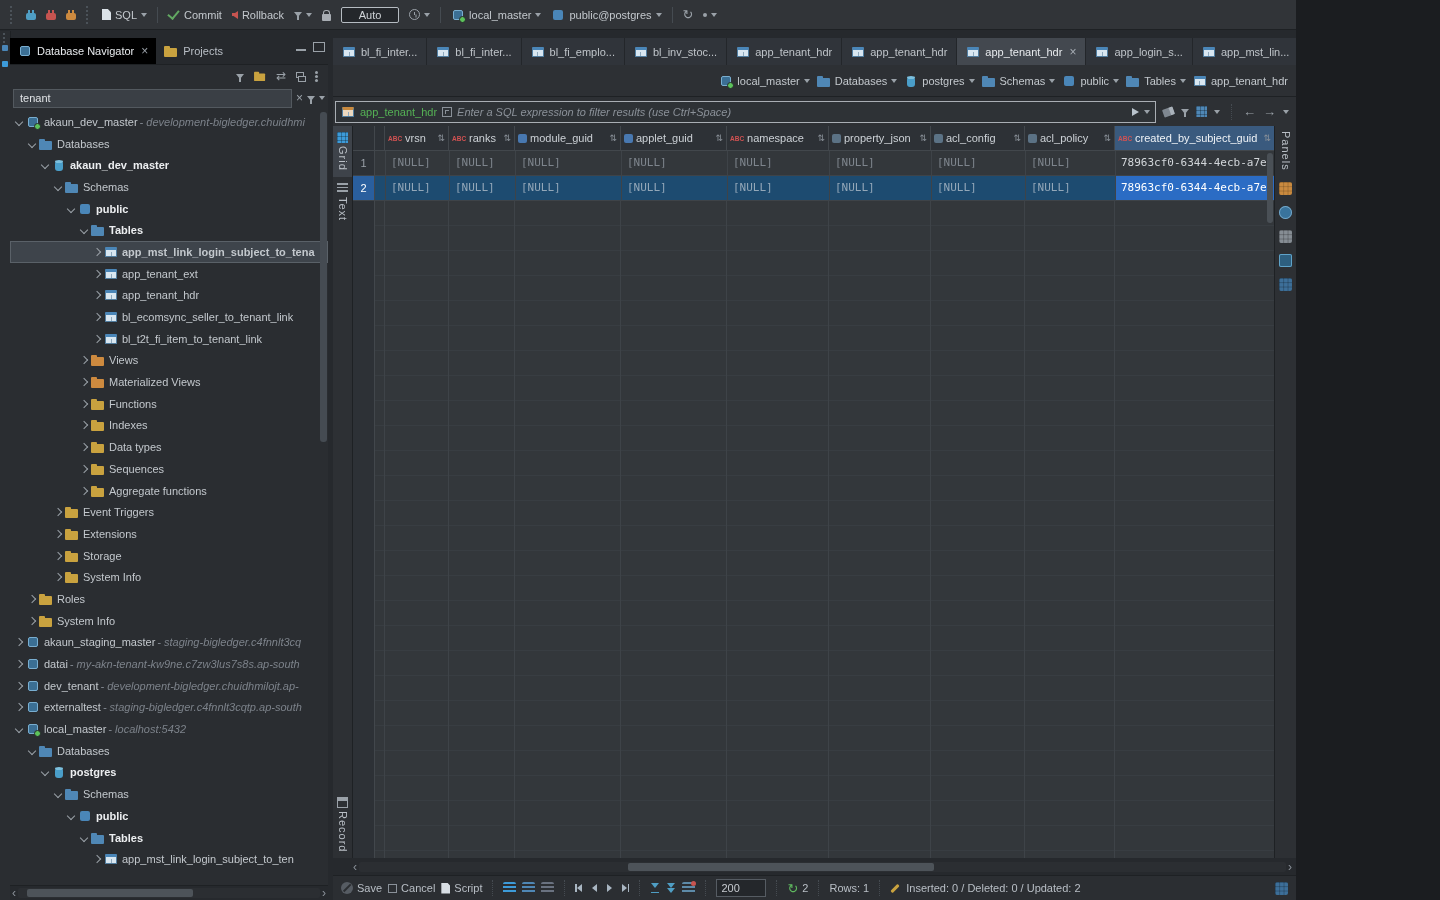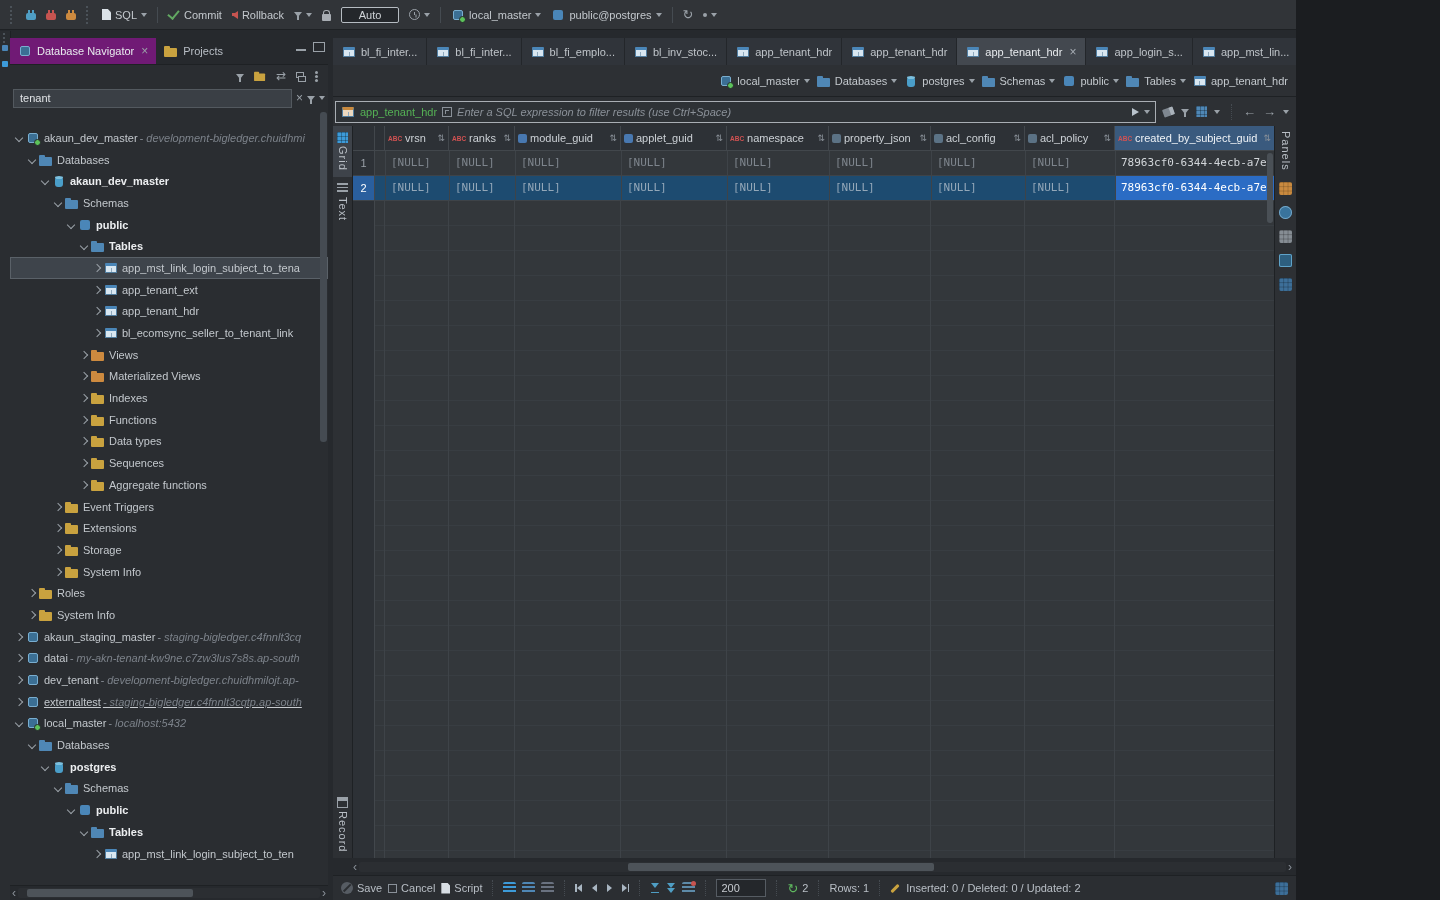--- a/index.html
+++ b/index.html
@@ -103,31 +103,31 @@
   #leftstrip { position:absolute; left:0; top:31px; width:10px; bottom:0; background:#2a2d31; border-right:1px solid #1e2124; }
   #leftstrip .mini { position:absolute; left:2px; width:6px; height:6px; border-radius:1px; }
   .mini1 { top:14px; background:#4a86b8; } .mini2 { top:30px; background:#3d9bd9; }
   #leftstrip .vgrip { position:absolute; top:2px; left:3px; height:10px; border-left:2px dotted #4b5259; }
 
   
   #sidebar { position:absolute; left:10px; top:38px; width:318px; bottom:0; background:#2a2d31;
     display:flex; flex-direction:column; box-sizing:border-box; }
   .stabs { height:26px; display:flex; align-items:stretch; background:#26292d; border-bottom:1px solid #1e2124; flex:none; }
   .stab { display:flex; align-items:center; gap:5px; padding:0 8px; color:#b9bfc6; }
-  .stab.active { background:#701a75; color:#e8ebee; }
+  .stab.active { background:#000000; color:#e8ebee; }
   .closex { color:#9aa1a8; margin-left:2px; font-size:12px; }
   .wbtn { width:12px; height:10px; position:relative; margin:4px 3px 0; flex:none; }
   .wbtn.minimize::after { content:''; position:absolute; bottom:1px; left:1px; right:1px; height:2px; background:#9aa1a8; }
   .wbtn.maximize::after { content:''; position:absolute; inset:0; border:1.5px solid #9aa1a8; }
   .stoolbar { height:22px; display:flex; align-items:center; justify-content:flex-end; gap:9px; padding:0 10px; flex:none; }
   .sfilter { height:22px; display:flex; align-items:center; gap:4px; padding:0 3px; flex:none; }
   .sfilter input { flex:1; background:#3a3f45; border:1px solid #53595f; color:#e0e3e6; height:17px;
     font:11px "Liberation Sans", sans-serif; padding:0 6px; outline:none; }
   .clearx { color:#9aa1a8; font-size:12px; flex:none; }
-  .tree { flex:1; overflow:hidden; padding-top:18px; }
+  .tree { flex:1; overflow:hidden; padding-top:2px; }
   .trow { display:flex; align-items:center; height:21.7px; white-space:nowrap; }
   .trow.tsel { background:#3e444b; outline:1px solid #5a6168; outline-offset:-1px; }
   .chev { width:13px; height:12px; flex:none; display:inline-block; position:relative; }
   .chev::before { content:''; position:absolute; top:3px; left:3px; width:5px; height:5px;
     border-right:1.3px solid #9aa1a8; border-bottom:1.3px solid #9aa1a8; }
   .chev.closed::before { transform:rotate(-45deg); }
   .chev.open::before { transform:rotate(45deg); }
   .tl { margin-left:4px; color:#c3c8cd; }
   .tl.b { color:#eceef0; font-weight:bold; }
   .ts { color:#7c828a; font-style:italic; margin-left:2px;text-align:center; }
@@ -387,59 +387,64 @@
         <div class="trow" style="padding-left: 55px;">
           <span class="chev open"></span>
           <span class="ic ic-schema"></span>
           <span class="tl b">public</span>
         </div>
         <div class="trow" style="padding-left: 68px;">
           <span class="chev open"></span>
           <span class="ic ic-folder-table"></span>
           <span class="tl b">Tables</span>
         </div>
-        <div class="trow tsel" style="padding-left: 81px;">
+        <div class="trow tsel" style="padding-left: 81px; font-weight: bold;">
           <span class="chev closed"></span>
           <span class="ic ic-table"></span>
           <span class="tl">app_mst_link_login_subject_to_tena</span>
         </div>
         <div class="trow" style="padding-left: 81px;">
           <span class="chev closed"></span>
           <span class="ic ic-table"></span>
           <span class="tl">app_tenant_ext</span>
         </div>
         <div class="trow" style="padding-left: 81px;">
           <span class="chev closed"></span>
           <span class="ic ic-table"></span>
           <span class="tl">app_tenant_hdr</span>
         </div>
         <div class="trow" style="padding-left: 81px;">
           <span class="chev closed"></span>
           <span class="ic ic-table"></span>
           <span class="tl">bl_ecomsync_seller_to_tenant_link</span>
         </div>
+        <div class="trow" style="padding-left: 81px;">
+          <span class="chev closed"></span>
+          <span class="ic ic-table"></span>
+          <span class="tl">bl_t2t_fi_item_to_tenant_link</span>
+        </div>
         <div class="trow" style="padding-left: 68px;">
           <span class="chev closed"></span>
           <span class="ic ic-folder-view"></span>
           <span class="tl">Views</span>
         </div>
         <div class="trow" style="padding-left: 68px;">
           <span class="chev closed"></span>
           <span class="ic ic-folder-view"></span>
           <span class="tl">Materialized Views</span>
         </div>
         <div class="trow" style="padding-left: 68px;">
           <span class="chev closed"></span>
           <span class="ic ic-folder"></span>
+          <span class="tl">Functions</span>
+        </div>
+        <div class="trow" style="padding-left: 68px;">
+          <span class="chev closed"></span>
+          <span class="ic ic-folder"></span>
           <span class="tl">Indexes</span>
-        </div>
-        <div class="trow" style="padding-left: 68px;">
-          <span class="chev closed"></span>
-          <span class="ic ic-folder"></span>
-          <span class="tl">Functions</span>
         </div>
         <div class="trow" style="padding-left: 68px;">
           <span class="chev closed"></span>
           <span class="ic ic-folder"></span>
           <span class="tl">Data types</span>
         </div>
         <div class="trow" style="padding-left: 68px;">
           <span class="chev closed"></span>
           <span class="ic ic-folder"></span>
           <span class="tl">Sequences</span>
@@ -490,21 +495,21 @@
           <span class="ic ic-conn"></span>
           <span class="tl">datai</span>
           <span class="ts"> - my-akn-tenant-kw9ne.c7zw3lus7s8s.ap-south</span>
         </div>
         <div class="trow" style="padding-left: 3px;">
           <span class="chev closed"></span>
           <span class="ic ic-conn"></span>
           <span class="tl">dev_tenant</span>
           <span class="ts"> - development-bigledger.chuidhmilojt.ap-</span>
         </div>
-        <div class="trow" style="padding-left: 3px; text-decoration: underline;">
+        <div class="trow" style="padding-left: 3px;">
           <span class="chev closed"></span>
           <span class="ic ic-conn"></span>
           <span class="tl">externaltest</span>
           <span class="ts"> - staging-bigledger.c4fnnlt3cqtp.ap-south</span>
         </div>
         <div class="trow" style="padding-left: 3px;">
           <span class="chev open"></span>
           <span class="ic ic-conn-active"></span>
           <span class="tl">local_master</span>
           <span class="ts"> - localhost:5432</span>

